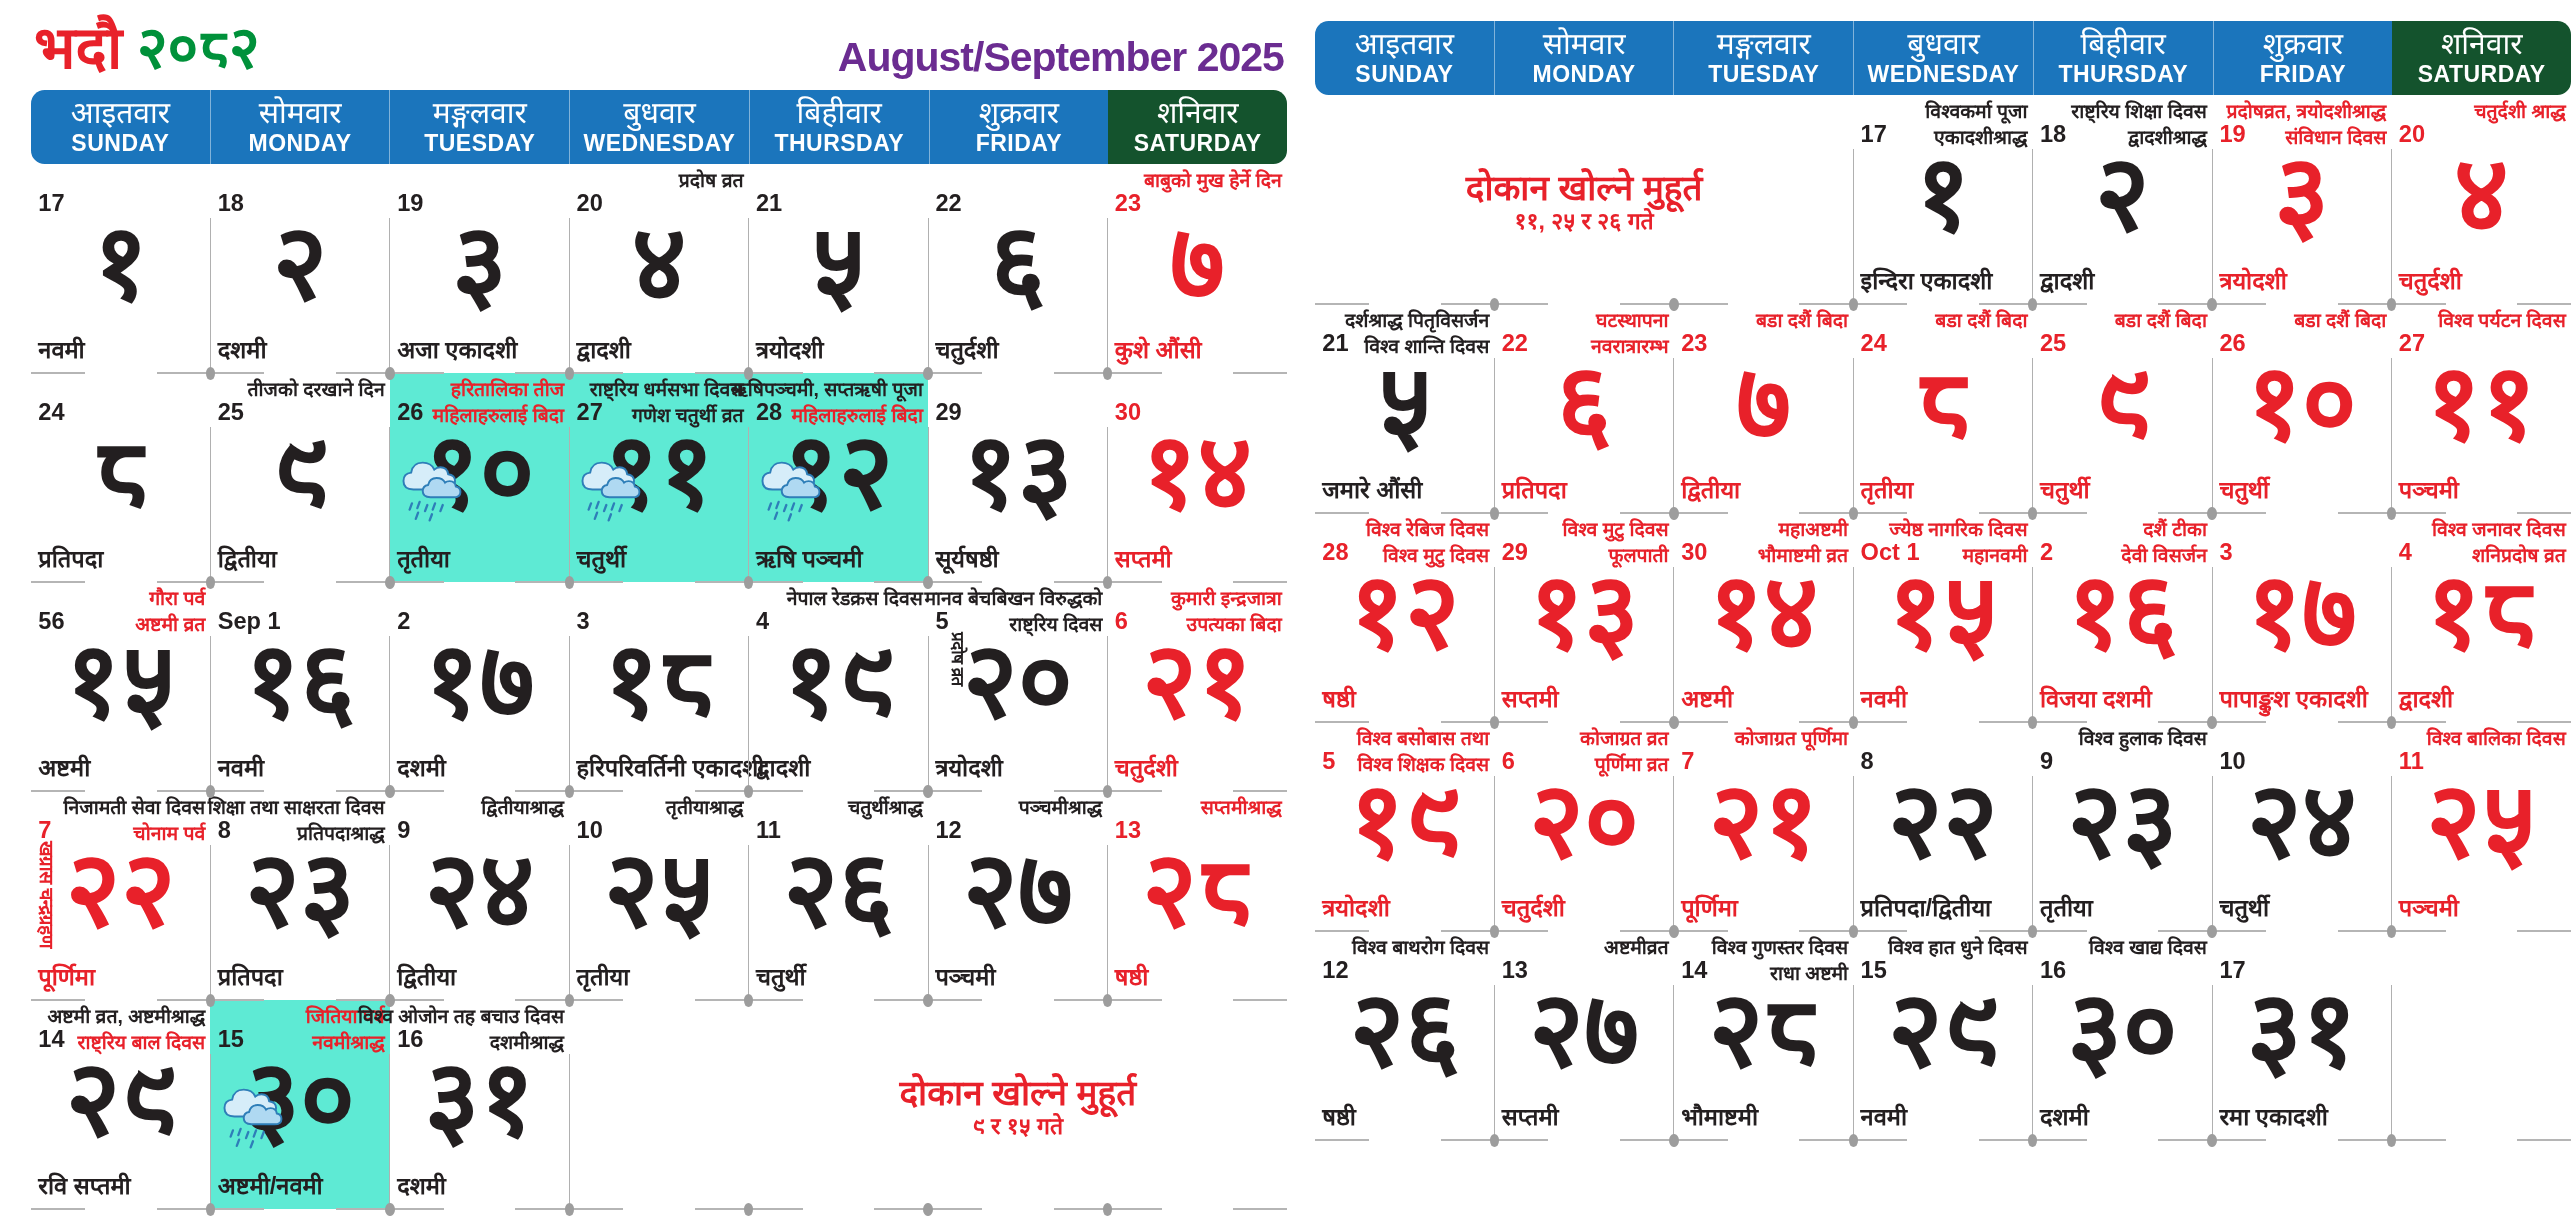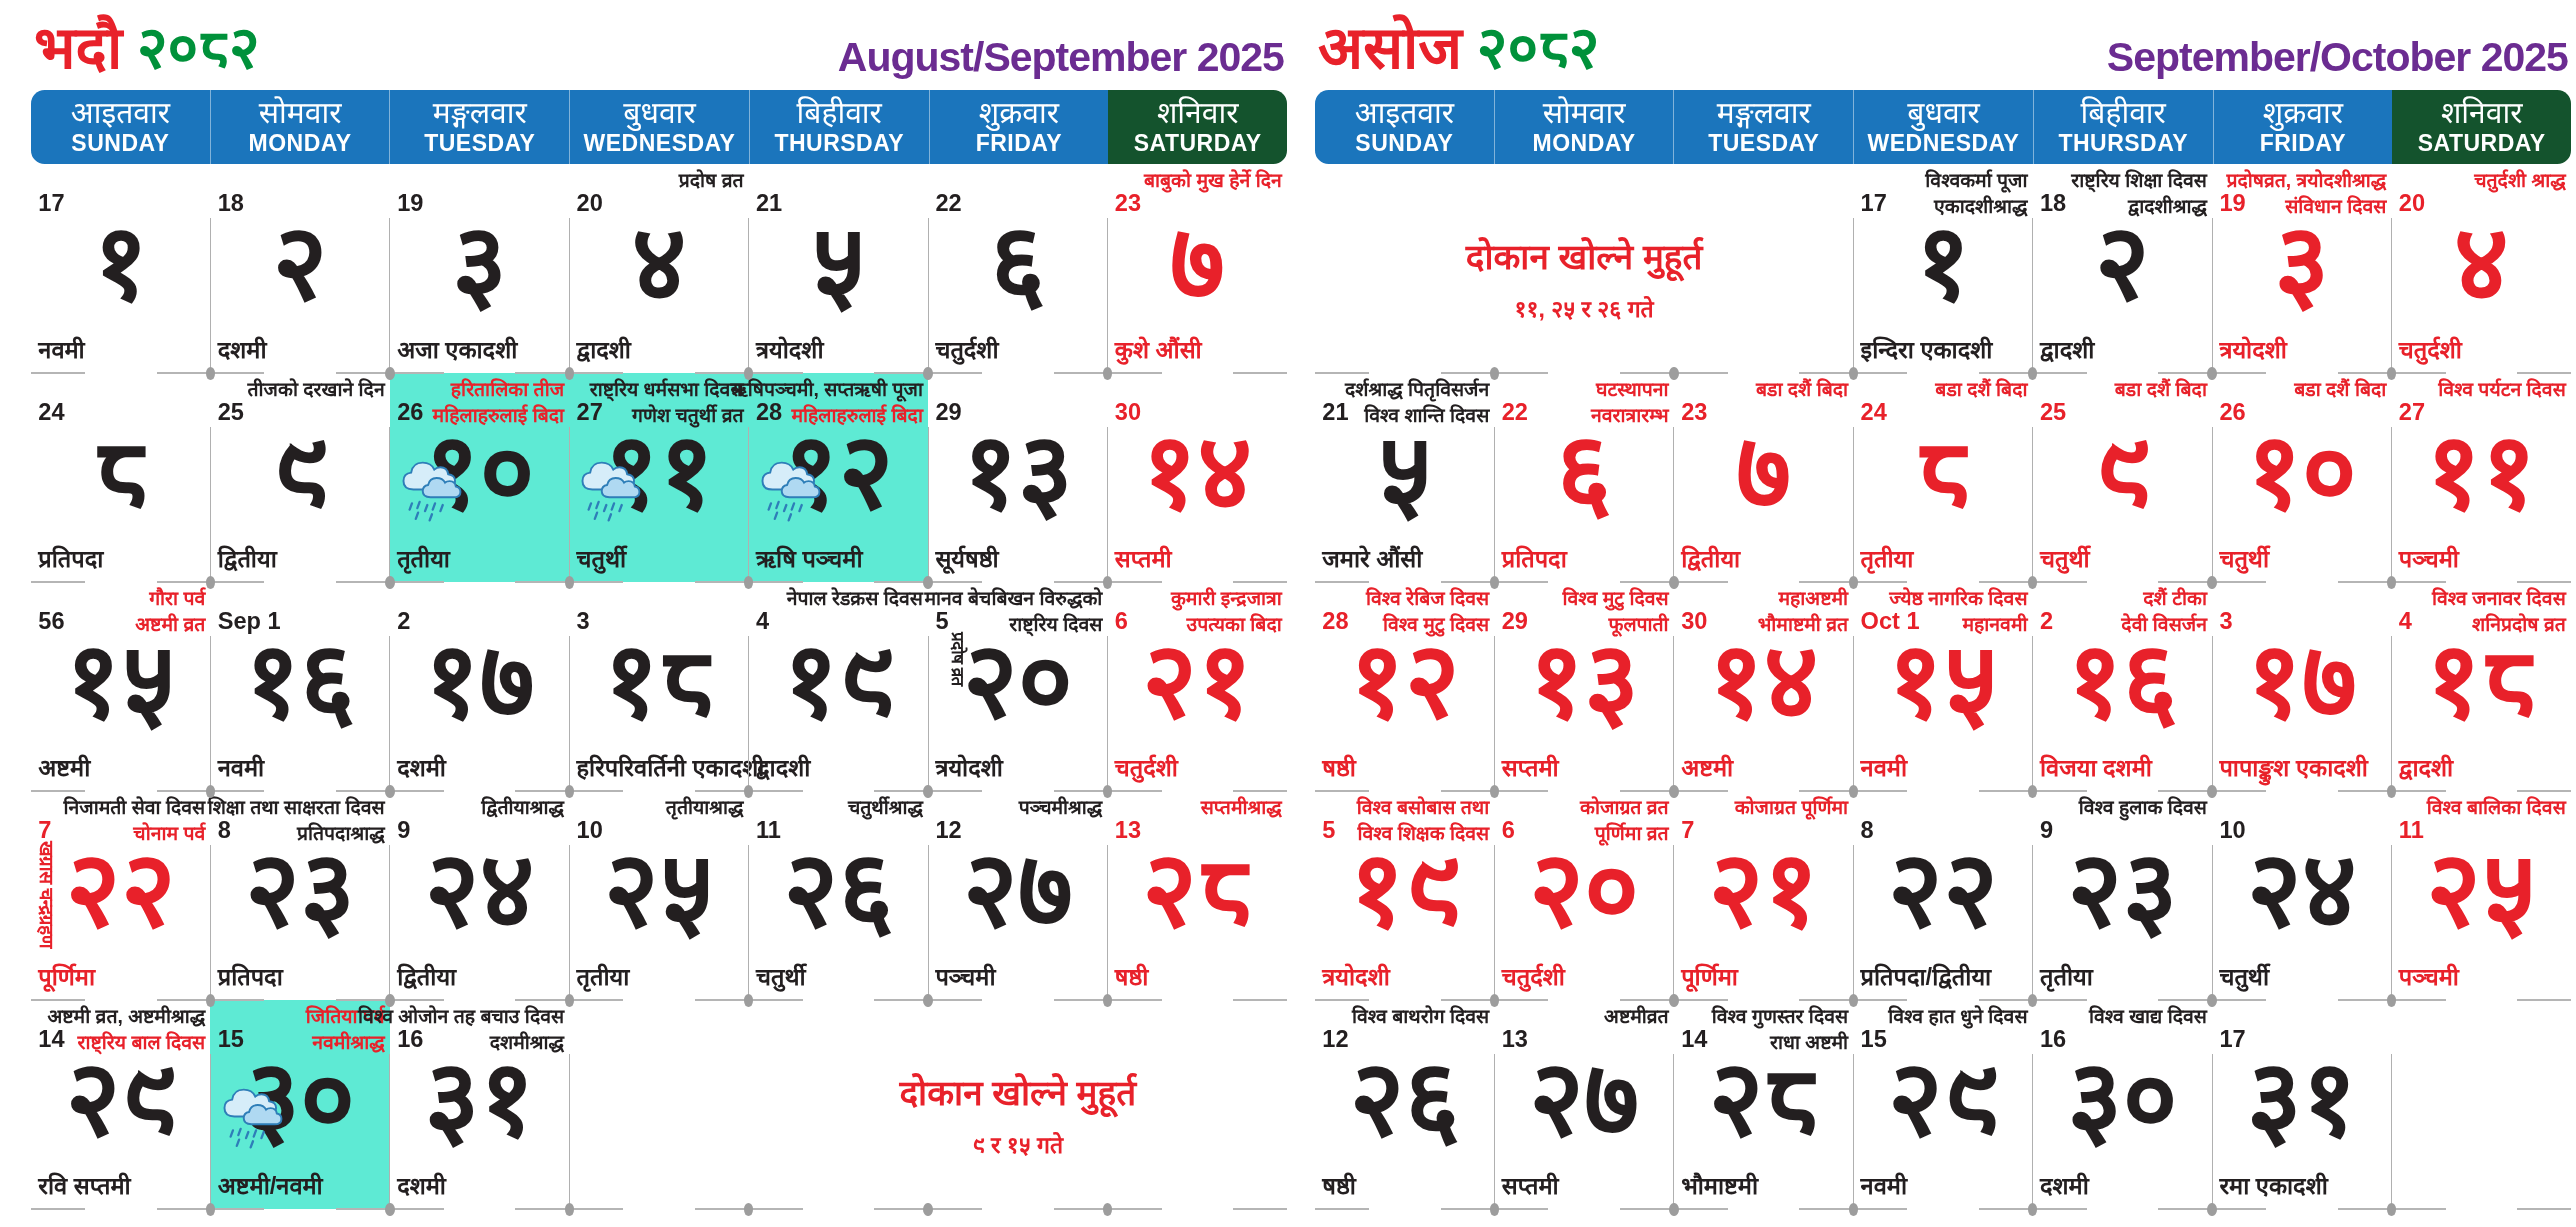--- a/index.html
+++ b/index.html
@@ -48,21 +48,21 @@
 
   .vert{position:absolute;left:19px;top:50px;height:158px;writing-mode:vertical-lr;
         font-size:17px;font-weight:700;line-height:1.15;letter-spacing:-0.5px;color:#231F20;z-index:2;}
   .vert.red{color:#E8212A;left:4.2px;font-size:19px;height:173px;}
 
   .rain{position:absolute;left:5.2px;top:36%;width:77px;height:77px;z-index:1;}
 
   .note{position:absolute;top:36%;left:50%;transform:translateX(-50%);text-align:center;
         color:#E8212A;font-weight:700;white-space:nowrap;z-index:2;}
   .note-l1{font-size:35px;line-height:1;}
-  .note-l2{font-size:23px;margin-top:24px;line-height:1;}
+  .note-l2{font-size:23px;margin-top:5px;line-height:1;}
 </style>
 </head>
 <body>
 
 <div class="page">
   <section class="cal" id="cal-left">
       <div class="cal-title">
         <div class="np-title"><span class="np-month">भदौ</span><span class="np-year">२०८२</span></div>
         <div class="en-title">August/September 2025</div>
       </div>
@@ -392,24 +392,20 @@
             <div class="note">
               <div class="note-l1">दोकान खोल्ने मुहूर्त</div>
               <div class="note-l2">९ र १५ गते</div>
             </div>
           </div>
           <div class="cell empty"></div>
         </div>
       </div>
     </section>
   <section class="cal" id="cal-right">
-      <div class="cal-title">
-        <div class="np-title"><span class="np-month">असोज</span><span class="np-year">२०८२</span></div>
-        <div class="en-title">September/October 2025</div>
-      </div>
       <div class="weekbar">
         <div class="seg">
           <div class="wnp">आइतवार</div>
           <div class="wen">SUNDAY</div>
         </div>
         <div class="seg">
           <div class="wnp">सोमवार</div>
           <div class="wen">MONDAY</div>
         </div>
         <div class="seg">

